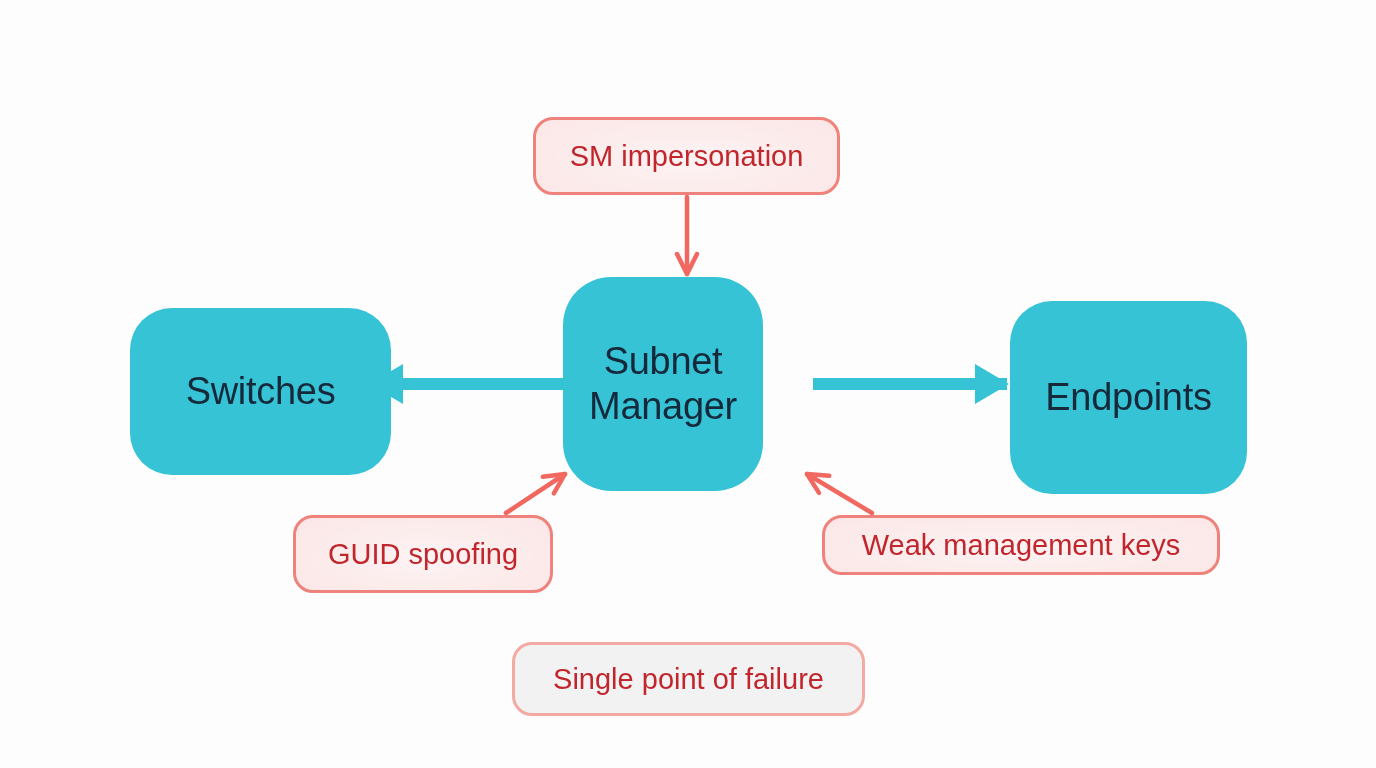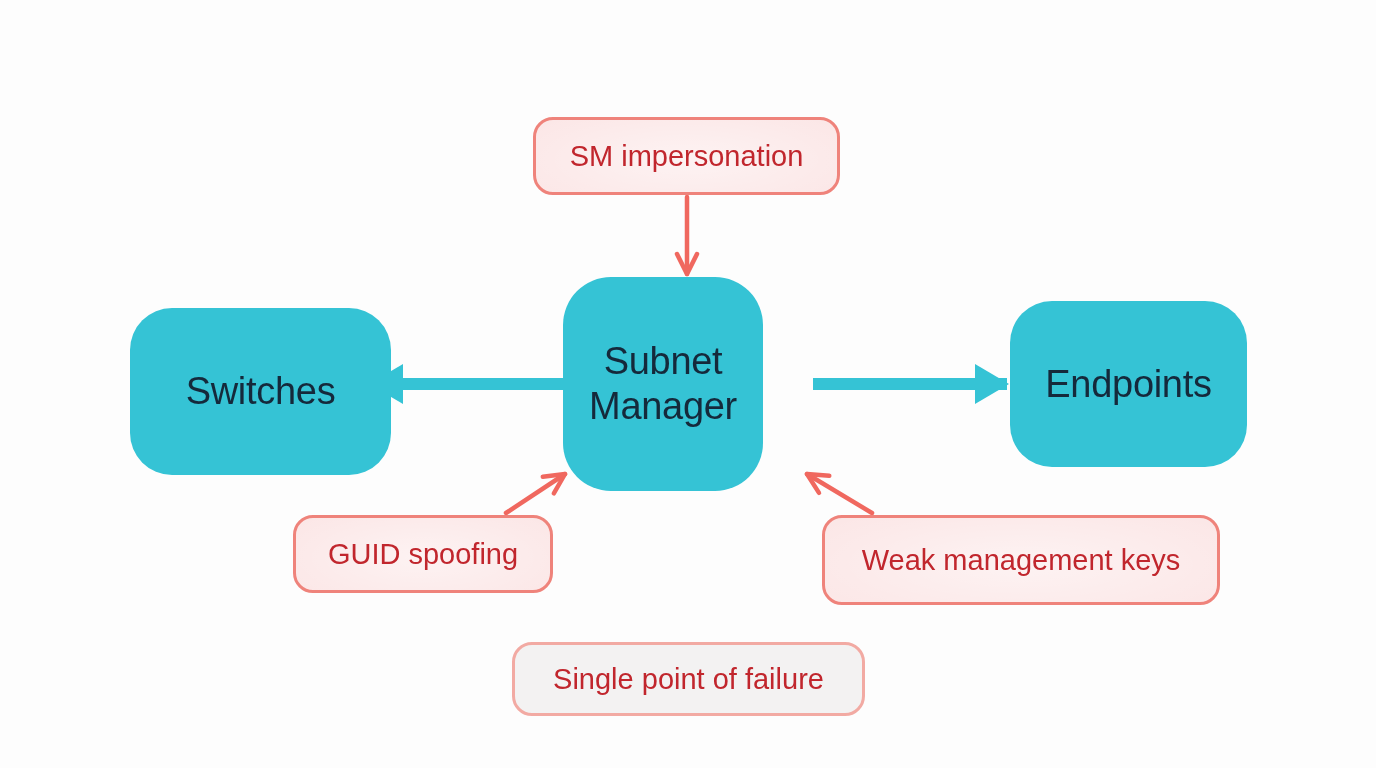--- a/index.html
+++ b/index.html
@@ -55,40 +55,40 @@
     background: var(--node-fill);
     color: var(--node-text);
     font-size: 38px;
     line-height: 1.18;
     letter-spacing: -0.3px;
     border-radius: 42px;
     padding: 8px 14px;
   }
   .node-switches  { left: 130px;  top: 300px; width: 261px; height: 167px; margin-top: 8px; }
   .node-subnet-manager { left: 563px; top: 277px; width: 200px; height: 214px; border-radius: 48px; }
-  .node-endpoints { left: 1010px; top: 301px; width: 237px; height: 166px; }
+  .node-endpoints { left: 1010px; top: 301px; width: 237px; height: 193px; }
   .threat {
     position: absolute;
     display: flex;
     align-items: center;
     justify-content: center;
     text-align: center;
     background:
       radial-gradient(ellipse 120% 150% at 50% 55%, rgba(255,255,255,0.55) 0%, rgba(255,255,255,0) 65%),
       var(--threat-fill);
     border: 3px solid var(--threat-border);
     color: var(--threat-text);
     font-size: 29px;
     border-radius: 20px;
     padding: 6px 12px;
     white-space: nowrap;
   }
   .threat-top    { left: 533px; top: 117px; width: 307px; height: 78px; }
   .threat-left   { left: 293px; top: 515px; width: 260px; height: 78px; }
-  .threat-right  { left: 822px; top: 515px; width: 398px; height: 90px; }
+  .threat-right  { left: 822px; top: 515px; width: 398px; height: 60px; }
   .threat-bottom {
     left: 512px; top: 635px; width: 353px; height: 74px;
     background: var(--spof-fill);
     border-color: var(--spof-border);
     margin-top: 7px;
   }
 </style>
 </head>
 <body>
 

